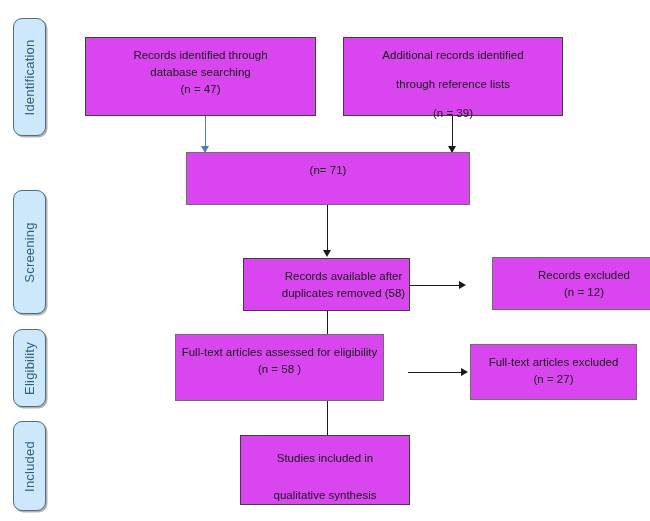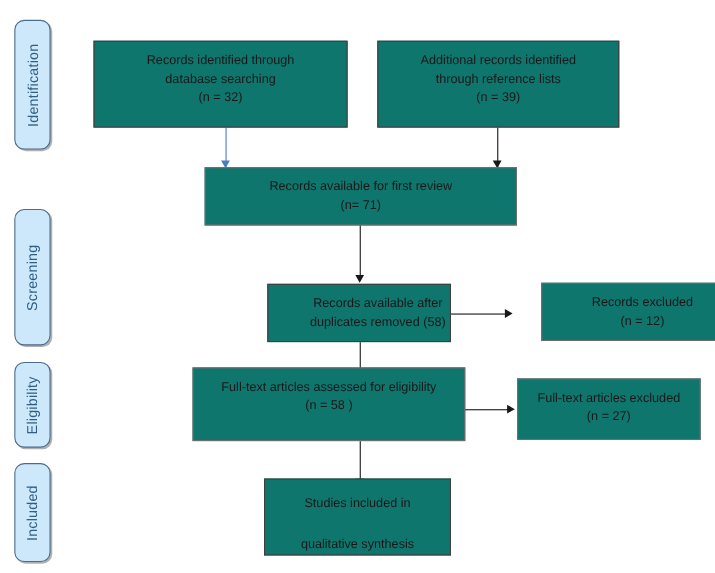--- a/index.html
+++ b/index.html
@@ -37,21 +37,21 @@
     color: #2e5f86;
     font-size: 13px;
     letter-spacing: 0.2px;
     font-family: "Liberation Sans", sans-serif;
   }
 
   
   .flow-box {
     position: absolute;
     box-sizing: border-box;
-    background: #0f766e;
+    background: #d946ef;
     border: 1px solid #3f3f3f;
     display: flex;
     flex-direction: column;
     align-items: center;
     justify-content: flex-start;
     padding-top: 9px;
   }
   .flow-box.thick {
     border: 1.5px solid #6e6e6e;
   }
@@ -140,45 +140,44 @@
 
   <div class="hline" style="left:408px; top:372px; width:54px;"></div>
   <div class="arrow-right" style="left:461px; top:367.5px;"></div>
 
   <div class="vline" style="left:327px; top:401px; height:38px;"></div>
   <div class="arrow-down" style="left:322.5px; top:435px;"></div>
 
   <div class="flow-box" style="left:85px; top:37px; width:231px; height:79px;">
     <span class="line">Records identified through</span>
     <span class="line">database searching</span>
-    <span class="line">(n = 32)</span>
+    <span class="line">(n = 47)</span>
   </div>
 
-  <div class="flow-box" style="left:343px; top:37px; width:220px; height:79px;">
+  <div class="flow-box" style="left:343px; top:37px; width:220px; height:79px;gap:12px;">
     <span class="line">Additional records identified</span>
     <span class="line">through reference lists</span>
     <span class="line">(n = 39)</span>
   </div>
 
   <div class="flow-box thick" style="left:186px; top:152px; width:284px; height:53px;">
-    <span class="line">Records available for first review</span>
     <span class="line">(n= 71)</span>
   </div>
 
   <div class="flow-box center-v" style="left:243px; top:258px; width:167px; height:53px;padding-left:34px;">
     <span class="line">Records available after</span>
     <span class="line">duplicates removed (58)</span>
   </div>
 
   <div class="flow-box center-v thick" style="left:492px; top:257px; width:184px; height:53px;align-items:center;">
     <span class="line">Records excluded</span>
     <span class="line">(n =  12)</span>
   </div>
 
-  <div class="flow-box thick" style="left:175px; top:334px; width:248px; height:67px;">
+  <div class="flow-box thick" style="left:175px; top:334px; width:209px; height:67px;">
     <span class="line">Full-text articles assessed for eligibility</span>
     <span class="line">(n = 58 )</span>
   </div>
 
   <div class="flow-box thick" style="left:470px; top:344px; width:167px; height:56px;">
     <span class="line">Full-text articles excluded</span>
     <span class="line">(n = 27)</span>
   </div>
 
   <div class="flow-box" style="left:240px; top:435px; width:170px; height:70px; padding-top:14px;gap:20px;">

